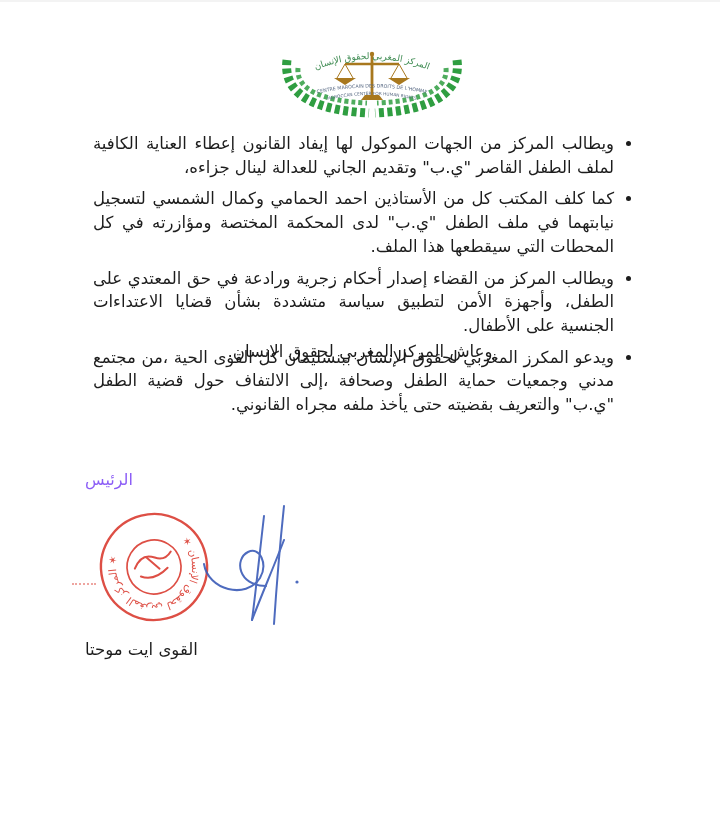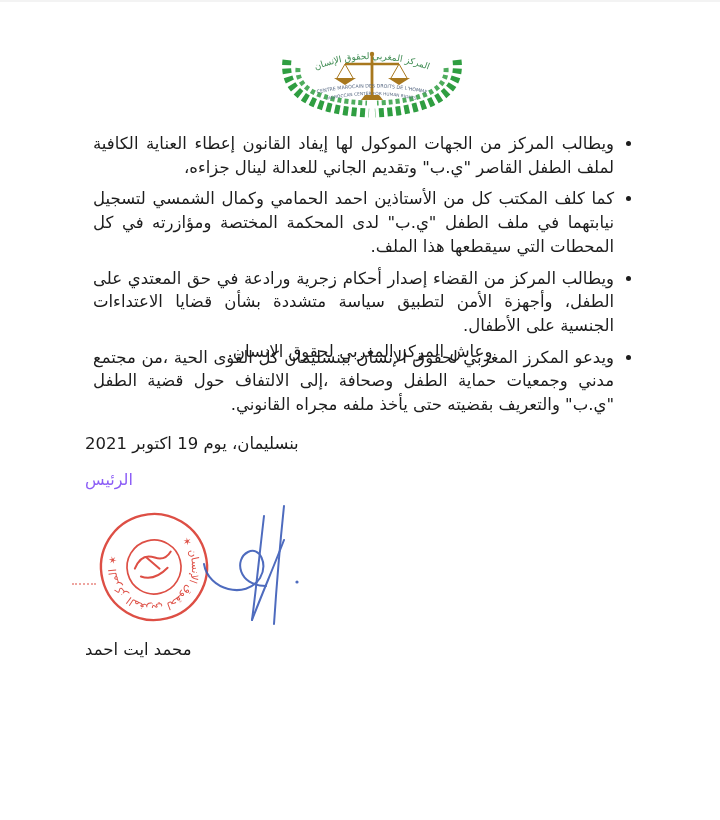--- a/index.html
+++ b/index.html
@@ -96,21 +96,20 @@
 
   <ul class="bullets">
     <li>ويطالب المركز من الجهات الموكول لها إيفاد القانون إعطاء العناية الكافية لملف الطفل القاصر "ي.ب" وتقديم الجاني للعدالة لينال جزاءه،</li>
     <li>كما كلف المكتب كل من الأستاذين احمد الحمامي وكمال الشمسي لتسجيل نيابتهما في ملف الطفل "ي.ب" لدى المحكمة المختصة ومؤازرته في كل المحطات التي سيقطعها هذا الملف.</li>
     <li>ويطالب المركز من القضاء إصدار أحكام زجرية ورادعة في حق المعتدي على الطفل، وأجهزة الأمن لتطبيق سياسة متشددة بشأن قضايا الاعتداءات الجنسية على الأطفال.</li>
     <li>ويدعو المكرز المغربي لحقوق الإنسان ببنسليمان كل القوى الحية ،من مجتمع مدني وجمعيات حماية الطفل وصحافة ،إلى الالتفاف حول قضية الطفل "ي.ب" والتعريف بقضيته حتى يأخذ ملفه مجراه القانوني.</li>
   </ul>
 
   <div class="closing">وعاش المركز المغربي لحقوق الانسان.</div>
 
-  <div class="date-line">بنسليمان، يوم 19 اكتوبر 2021</div>
   <div class="president-title">الرئيس</div>
 
   <div class="stamp">
     <svg viewBox="0 0 122 122">
       <defs>
           <path id="stampArc" d="M61,23 a38,38 0 1,1 -0.02,0"></path>
         </defs>
       <circle cx="61" cy="61" r="53" fill="none" stroke-width="2.4" style="stroke:var(--stamp-red)"></circle>
       <circle cx="61" cy="61" r="27" fill="none" stroke-width="1.7" style="stroke:var(--stamp-red)"></circle>
       <text font-size="10.5" style="fill:var(--stamp-red)" text-anchor="middle">
@@ -130,14 +129,14 @@
       <g fill="none" stroke-width="2" stroke-linecap="round" style="stroke:var(--signature-blue)" opacity=".9">
         <path d="M6,64 C10,90 48,100 62,78 C70,64 62,46 50,52 C36,59 40,86 68,86"></path>
         <path d="M66,16 C62,50 58,90 54,120"></path>
         <path d="M86,6 C82,44 78,94 76,124"></path>
         <path d="M54,120 C64,94 76,66 86,40"></path>
         <circle cx="99" cy="82" r="1.6" fill="#3b5cb8" stroke="none"></circle>
       </g>
     </svg>
   </div>
 
-  <div class="signer-name">محمد ايت احمد</div>
+  <div class="signer-name">القوى ايت موحتا</div>
 </div>
 
 </body></html>

